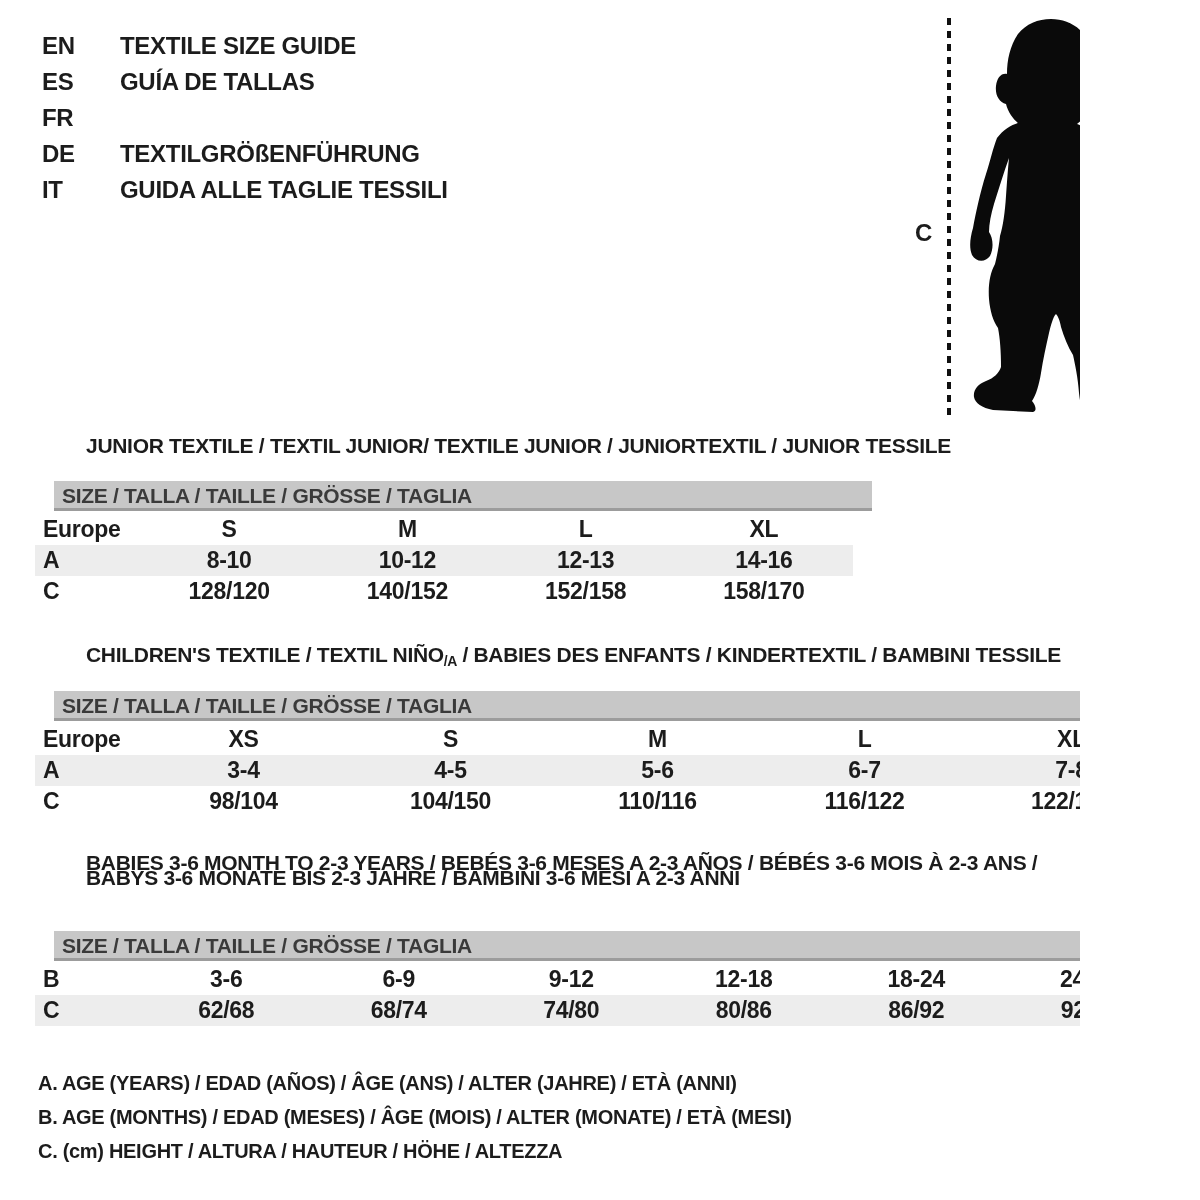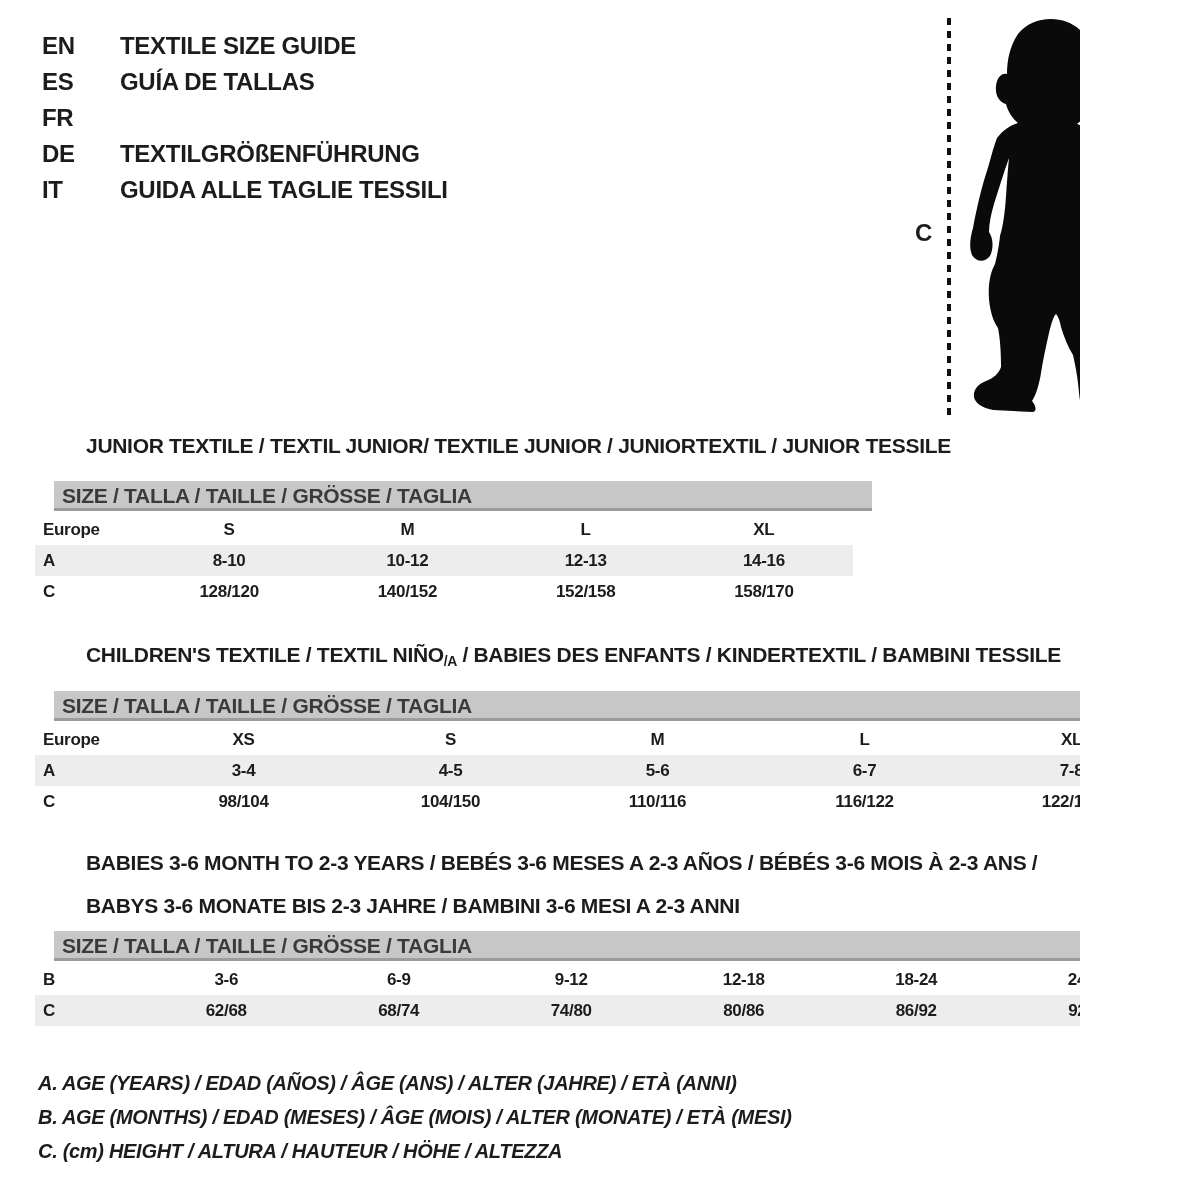--- a/index.html
+++ b/index.html
@@ -25,30 +25,30 @@
   
   .size-bar {
     position:absolute; left:35px; height:30px; line-height:30px;
     background:#c7c7c7; border-bottom:3px solid #9c9c9c;
     font-size:21px; color:#3a3a3a; padding-left:8px; box-sizing:border-box;margin-left:19px;
   }
   .w-junior { width:818px; }
   .w-wide   { width:1140px; }
   
   .tbl { position:absolute; left:35px; }
-  .trow { display:grid; height:31px; align-items:center; font-size:17px; }
+  .trow { display:grid; height:31px; align-items:center; font-size:23px; }
   .cols4 .trow { grid-template-columns:105px repeat(4,1fr); width:818px; }
   .cols5 .trow { grid-template-columns:105px repeat(5,1fr); width:1140px; }
   .cols6 .trow { grid-template-columns:105px repeat(6,1fr); width:1140px; }
   .trow.shaded { background:#ededed; }
   .lbl { text-align:left; padding-left:8px; }
   .val { text-align:center; }
   
   .foot { position:absolute; left:38px; top:1066px; }
-  .frow { height:34px; line-height:34px; font-size:20px; white-space:nowrap;font-style:italic; }
+  .frow { height:34px; line-height:34px; font-size:20px; white-space:nowrap; }
 </style>
 </head>
 <body>
 
 <div id="page">
 
   <div class="hdr">
     <div class="hrow">
       <span class="code">EN</span>
       <span class="htitle">TEXTILE SIZE GUIDE</span>
@@ -181,21 +181,21 @@
       <span class="lbl">C</span>
       <span class="val">98/104</span>
       <span class="val">104/150</span>
       <span class="val">110/116</span>
       <span class="val">116/122</span>
       <span class="val">122/128</span>
     </div>
   </div>
 
   <div class="sec-title" style="top:851px">BABIES 3-6 MONTH TO 2-3 YEARS / BEBÉS 3-6 MESES A 2-3 AÑOS / BÉBÉS 3-6 MOIS À 2-3 ANS /</div>
-  <div class="sec-title" style="top:894px">BABYS 3-6 MONATE BIS 2-3 JAHRE / BAMBINI 3-6 MESI A 2-3 ANNI</div>
+  <div class="sec-title" style="top:866px">BABYS 3-6 MONATE BIS 2-3 JAHRE / BAMBINI 3-6 MESI A 2-3 ANNI</div>
   <div class="size-bar w-wide" style="top:931px">SIZE / TALLA / TAILLE / GRÖSSE / TAGLIA</div>
   <div class="tbl cols6" style="top:964px">
     <div class="trow">
       <span class="lbl">B</span>
       <span class="val">3-6</span>
       <span class="val">6-9</span>
       <span class="val">9-12</span>
       <span class="val">12-18</span>
       <span class="val">18-24</span>
       <span class="val">24-36</span>

